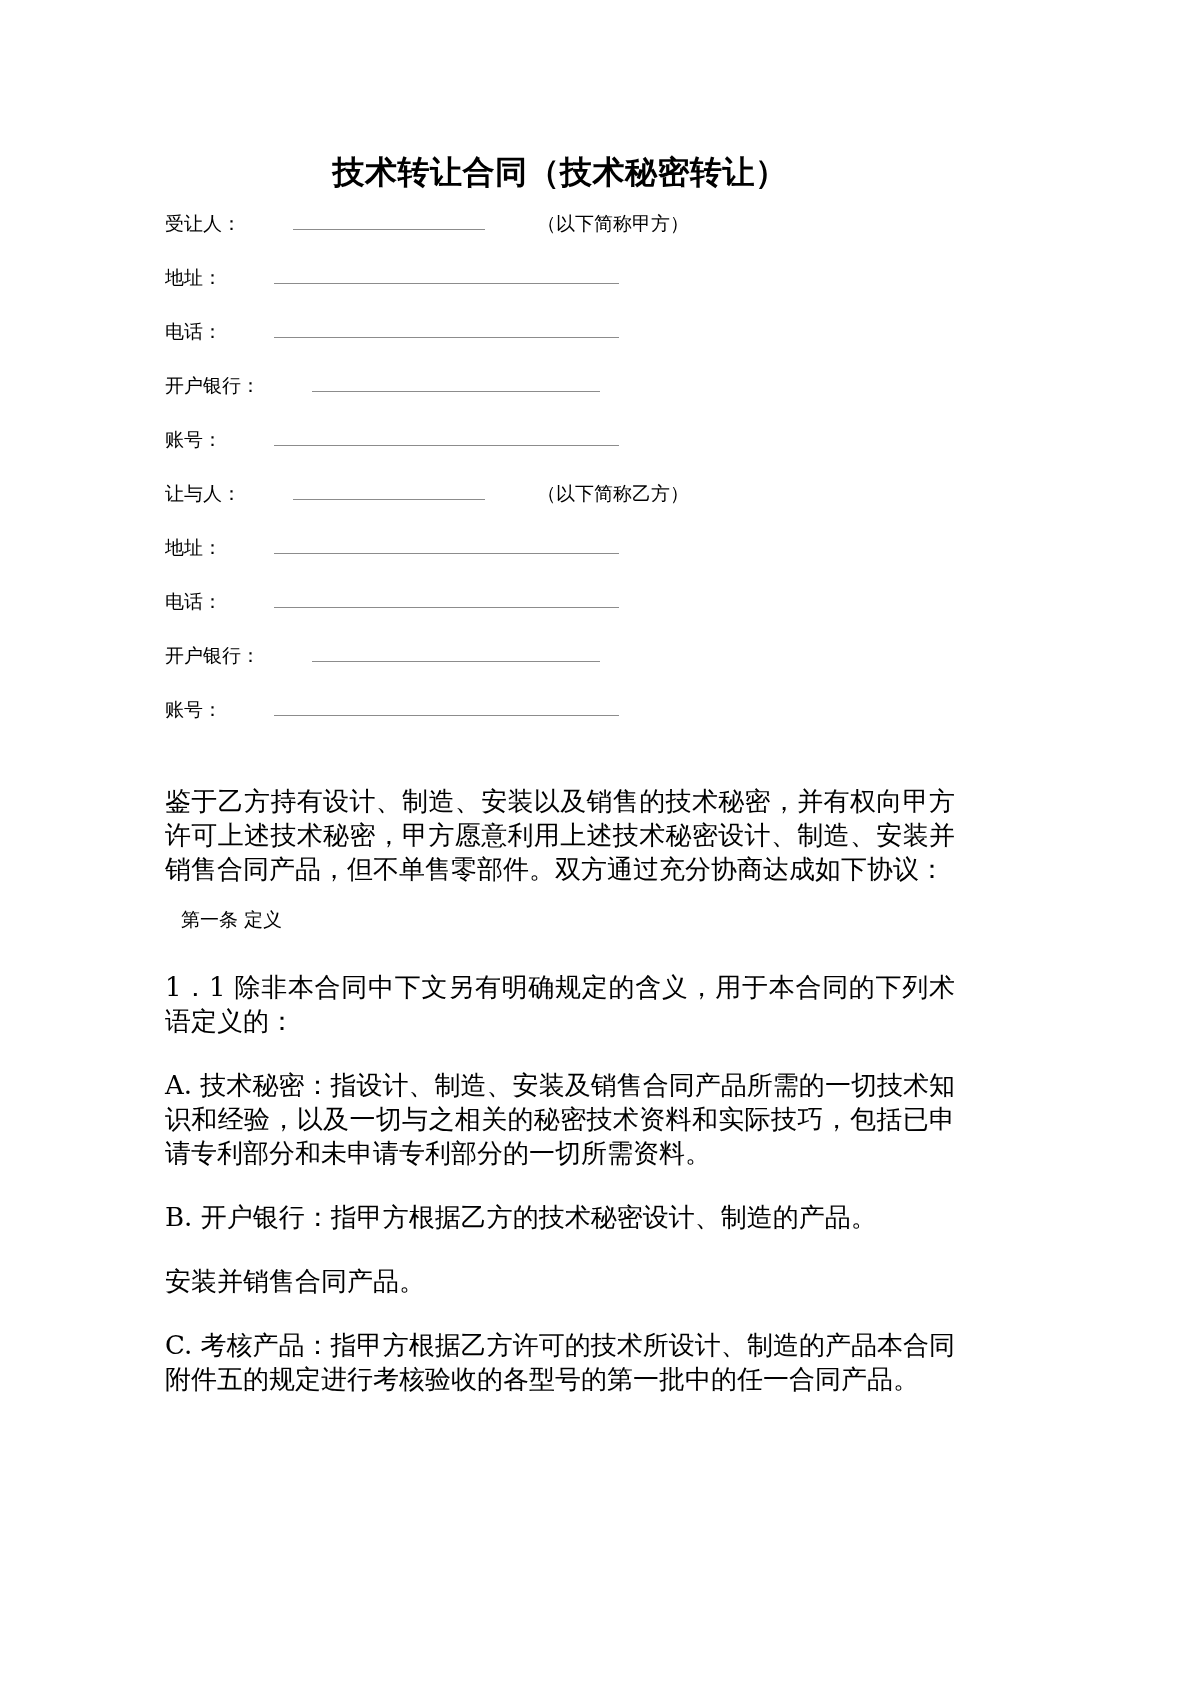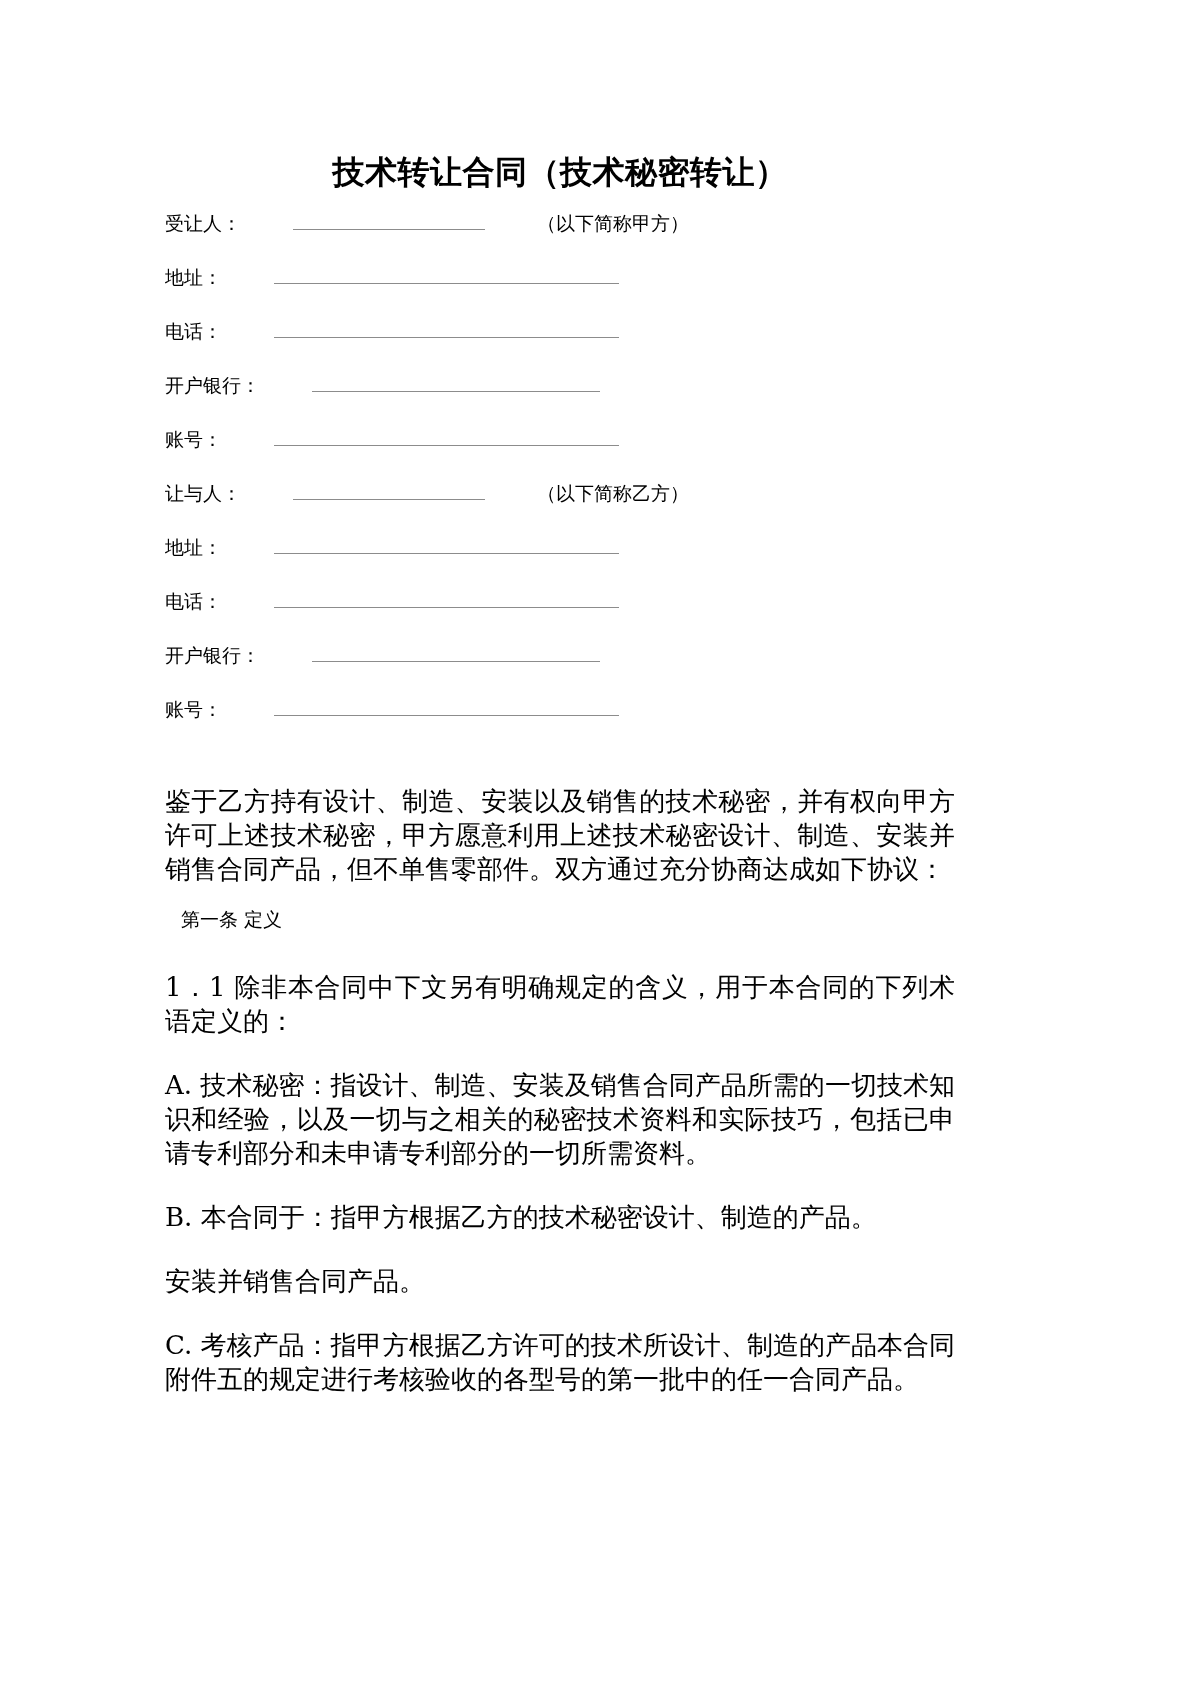--- a/index.html
+++ b/index.html
@@ -183,20 +183,20 @@
 
 
     <p class="para gap-lg">鉴于乙方持有设计、制造、安装以及销售的技术秘密，并有权向甲方许可上述技术秘密，甲方愿意利用上述技术秘密设计、制造、安装并销售合同产品，但不单售零部件。双方通过充分协商达成如下协议：</p>
 
     <p class="section-head gap-lg">第一条 定义</p>
 
     <p class="para gap-md">1．1 除非本合同中下文另有明确规定的含义，用于本合同的下列术语定义的：</p>
 
     <p class="para gap-sm">A. 技术秘密：指设计、制造、安装及销售合同产品所需的一切技术知识和经验，以及一切与之相关的秘密技术资料和实际技巧，包括已申请专利部分和未申请专利部分的一切所需资料。</p>
 
-    <p class="para gap-sm">B. 本合同于：指甲方根据乙方的技术秘密设计、制造的产品。</p>
+    <p class="para gap-sm">B. 开户银行：指甲方根据乙方的技术秘密设计、制造的产品。</p>
 
     <p class="para gap-sm">安装并销售合同产品。</p>
 
     <p class="para gap-sm">C. 考核产品：指甲方根据乙方许可的技术所设计、制造的产品本合同附件五的规定进行考核验收的各型号的第一批中的任一合同产品。</p>
 
   </div>
 </div>
 
 </body></html>

